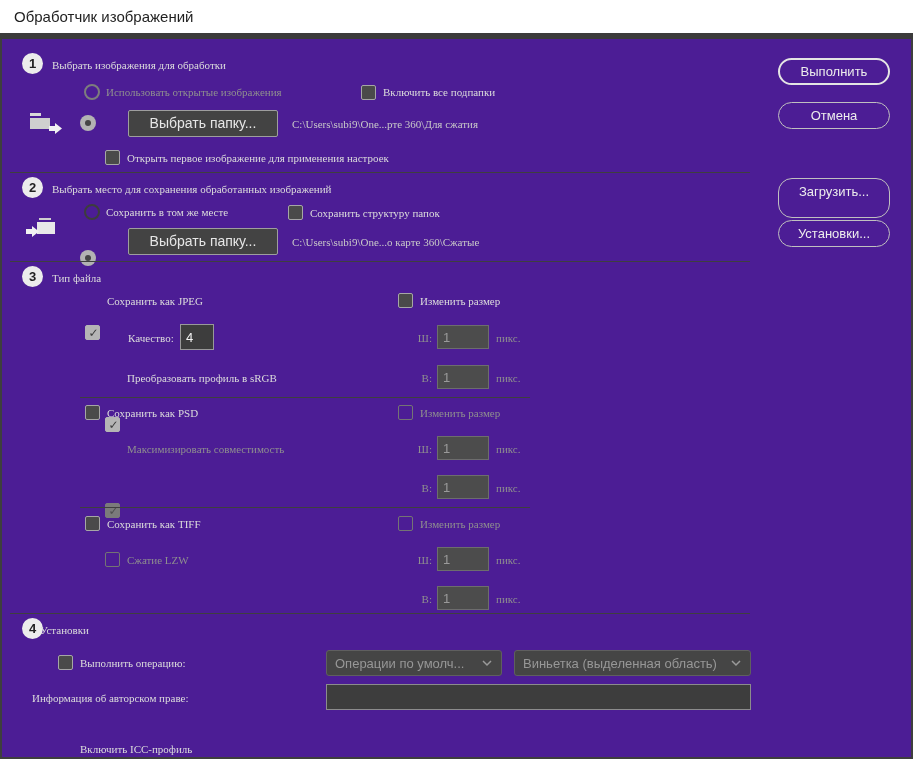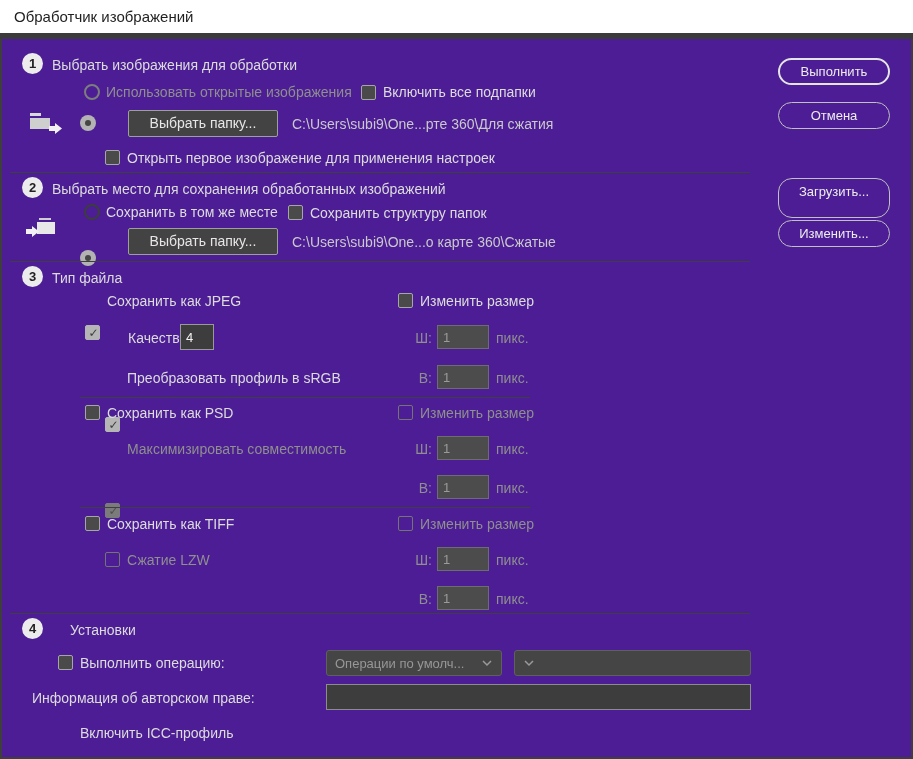--- a/index.html
+++ b/index.html
@@ -5,21 +5,21 @@
   html,body{margin:0;padding:0;background:#2b2b2b;}
   .screen{position:relative;width:913px;height:759px;background:#4c1d95;overflow:hidden;
           font-family:"Liberation Sans","DejaVu Sans",sans-serif;}
   .abs{position:absolute;}
   
   .titlebar{left:0;top:0;width:913px;height:33px;background:#ffffff;}
   .titlebar .t{position:absolute;left:14px;top:0;line-height:33px;font-size:15px;color:#1f1f1f;white-space:nowrap;}
   .topband{left:0;top:33px;width:913px;height:6px;background:#3b3b3b;}
   .edge{background:#3e3e3e;}
   
-  .lbl{font-size:14px;color:#dcdcdc;white-space:nowrap;line-height:15px;}
+  .lbl{font-size:11px;color:#dcdcdc;white-space:nowrap;line-height:15px;font-family:Liberation Serif, serif;}
   .dim{color:#8f8f8f;}
   .path{color:#c9c9c9;}
   
   .numb{width:21px;height:21px;border-radius:50%;background:#ececec;color:#222;
         font-weight:bold;font-size:13px;line-height:21px;text-align:center;}
   
   .cb{width:15px;height:15px;box-sizing:border-box;border:1px solid #a6a6a6;background:#4a4a4a;
       border-radius:2px;cursor:default;}
   .cb.checked{background:#b5b5b5;border-color:#b5b5b5;position:relative;}
   .cb.checked::after{content:"✓";position:absolute;left:0;top:0;width:15px;height:15px;
@@ -156,40 +156,41 @@
   <input class="abs inp dis" style="left: 437px; top: 547px; width: 52px; height: 24px;" value="1">
   <div class="abs lbl dim" style="left:496px;top:553px;">пикс.</div>
 
   <div class="abs lbl dim" style="left:398px;top:592px;width:34px;text-align:right;">В:</div>
   <input class="abs inp dis" style="left: 437px; top: 586px; width: 52px; height: 24px;" value="1">
   <div class="abs lbl dim" style="left:496px;top:592px;">пикс.</div>
 
   <div class="abs sep" style="left:10px;top:613px;width:740px;"></div>
 
   <div class="abs numb" style="left:22px;top:618px;">4</div>
-  <div class="abs lbl" style="left:70px;top:623px;">Установки</div>
+  <div class="abs lbl" style="left:40px;top:623px;">Установки</div>
 
   <div class="abs cb" style="left:58px;top:655px;"></div>
   <div class="abs lbl" style="left:80px;top:656px;">Выполнить операцию:</div>
 
   <div class="abs dd" style="left:326px;top:650px;width:176px;height:26px;text-align:right;">
     <span class="txt">Операции по умолч...</span>
     <svg width="12" height="8" viewBox="0 0 12 8">
       <path d="M2 2 L6 6 L10 2" stroke="#9a9a9a" stroke-width="1.5" fill="none"></path>
     </svg>
   </div>
   <div class="abs dd" style="left:514px;top:650px;width:237px;height:26px;">
+    <span class="txt">Виньетка (выделенная область)</span>
     <svg width="12" height="8" viewBox="0 0 12 8">
       <path d="M2 2 L6 6 L10 2" stroke="#9a9a9a" stroke-width="1.5" fill="none"></path>
     </svg>
   </div>
 
   <div class="abs lbl" style="left:32px;top:691px;">Информация об авторском праве:</div>
   <input class="abs inp" style="left: 326px; top: 684px; width: 425px; height: 26px; border-color: rgb(140, 140, 140);" value="">
 
-  <div class="abs lbl" style="left:80px;top:726px;">Включить ICC-профиль</div>
+  <div class="abs lbl" style="left:80px;top:742px;">Включить ICC-профиль</div>
 
   <div class="abs pill primary" style="left:778px;top:58px;width:112px;height:27px;">Выполнить</div>
   <div class="abs pill" style="left:778px;top:102px;width:112px;height:27px;">Отмена</div>
   <div class="abs pill" style="left:778px;top:178px;width:112px;height:40px;">Загрузить...</div>
-  <div class="abs pill" style="left:778px;top:220px;width:112px;height:27px;">Изменить...</div>
+  <div class="abs pill" style="left:778px;top:220px;width:112px;height:27px;">Установки...</div>
 
 </div>
 
 </body></html>

